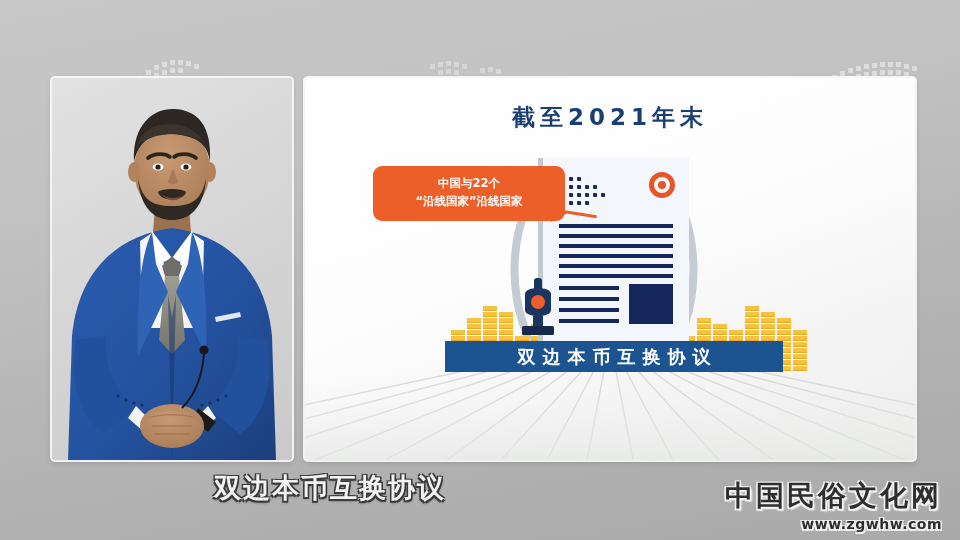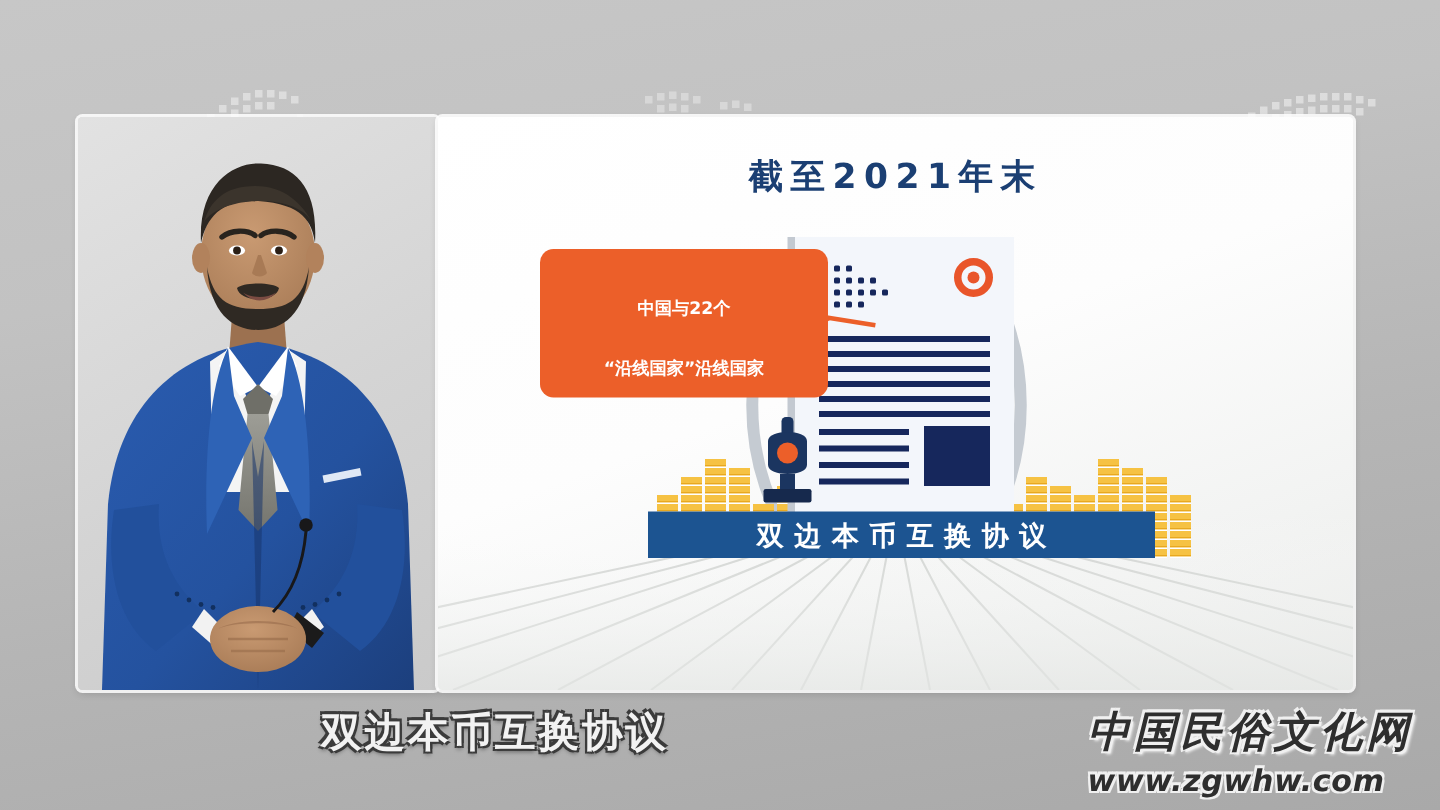--- a/index.html
+++ b/index.html
@@ -16,37 +16,37 @@
   .bg-arc svg{display:block;}
 
   
   #person-panel{position:absolute;left:52px;top:78px;width:240px;height:382px;
     background:#d7d7d7;border-radius:3px;overflow:hidden;
     box-shadow:0 0 0 2px rgba(255,255,255,.85), 0 2px 6px rgba(0,0,0,.18);}
   #person-bg{position:absolute;inset:0;background:linear-gradient(150deg,#e2e2e2,#d4d4d4 55%,#cacaca);}
   #person-svg{position:absolute;left:0;top:0;}
 
   
-  #slide-panel{position:absolute;left:292px;top:78px;width:610px;height:382px;
+  #slide-panel{position:absolute;left:305px;top:78px;width:610px;height:382px;
     background:#fdfdfd;border-radius:3px;overflow:hidden;
     box-shadow:0 0 0 2px rgba(255,255,255,.85), 0 2px 6px rgba(0,0,0,.18);}
   #slide-bg{position:absolute;inset:0;
     background:linear-gradient(160deg,#ffffff 0%,#fdfdfd 45%,#f2f3f2 78%,#e9eae8 100%);}
   #floor{position:absolute;left:0;bottom:0;width:610px;height:120px;}
 
   #slide-title{position:absolute;left:0;top:24px;width:610px;text-align:center;
     font-size:23px;font-weight:bold;color:#1b3f73;letter-spacing:5px;
     font-family:"DejaVu Sans","Liberation Sans",sans-serif;}
 
   
   #callout{position:absolute;left:68px;top:88px;width:180px;
     background:#ec5f29;border-radius:9px;padding:9px 6px 10px;
     text-align:center;color:#ffffff;font-size:11.5px;line-height:1.55;
     font-family:"DejaVu Sans","Liberation Sans",sans-serif;font-weight:bold;}
-  #callout .ln{display:block;white-space:nowrap;margin-top:22px;}
+  #callout .ln{display:block;white-space:nowrap;}
   #callout-tail{position:absolute;left:246px;top:126px;width:0;height:0;
     border-top:9px solid transparent;border-bottom:9px solid transparent;
     border-left:16px solid #ec5f29;}
   #callout-line{position:absolute;left:258px;top:132px;width:34px;height:3px;background:#ec5f29;
      transform:rotate(9deg);transform-origin:left center;}
 
   
   #doc{position:absolute;left:238px;top:80px;width:146px;height:192px;
     background:#f3f6fb;box-shadow:-5px 0 0 0 #c3c9d1;}
   .doc-dot{position:absolute;width:4px;height:4px;background:#16275c;border-radius:1px;}
@@ -76,26 +76,26 @@
     font-family:"DejaVu Sans","Liberation Sans",sans-serif;}
 
   
   #caption{position:absolute;left:0;top:470px;width:660px;text-align:center;
     font-size:27px;font-weight:bold;color:#f2f2f2;letter-spacing:2px;
     font-family:"DejaVu Sans","Liberation Sans",sans-serif;
     text-shadow:-1.5px -1.5px 0 #3b3b3b,1.5px -1.5px 0 #3b3b3b,-1.5px 1.5px 0 #3b3b3b,
                 1.5px 1.5px 0 #3b3b3b,0 2px 3px rgba(0,0,0,.45);}
 
   
-  #watermark{position:absolute;right:18px;bottom:8px;text-align:left;font-style:italic;}
+  #watermark{position:absolute;right:18px;bottom:8px;text-align:right;}
   #wm-cn{font-size:28px;font-weight:bold;color:#2e2e2e;letter-spacing:3px;
     font-family:"DejaVu Serif","Liberation Serif",serif;
     text-shadow:-1.5px -1.5px 0 #f0f0f0,1.5px -1.5px 0 #f0f0f0,-1.5px 1.5px 0 #f0f0f0,
                 1.5px 1.5px 0 #f0f0f0,2px 2px 2px rgba(255,255,255,.9);}
-  #wm-url{margin-top:1px;font-size:20px;font-weight:bold;color:#2e2e2e;letter-spacing:.5px;
+  #wm-url{margin-top:1px;font-size:14px;font-weight:bold;color:#2e2e2e;letter-spacing:.5px;
     font-family:"DejaVu Sans","Liberation Sans",sans-serif;
     text-shadow:-1.5px -1.5px 0 #f0f0f0,1.5px -1.5px 0 #f0f0f0,-1.5px 1.5px 0 #f0f0f0,
                 1.5px 1.5px 0 #f0f0f0;}
 </style>
 </head>
 <body>
 
 <div id="stage">
 
   <div class="bg-arc" style="left:110px;top:48px;">

